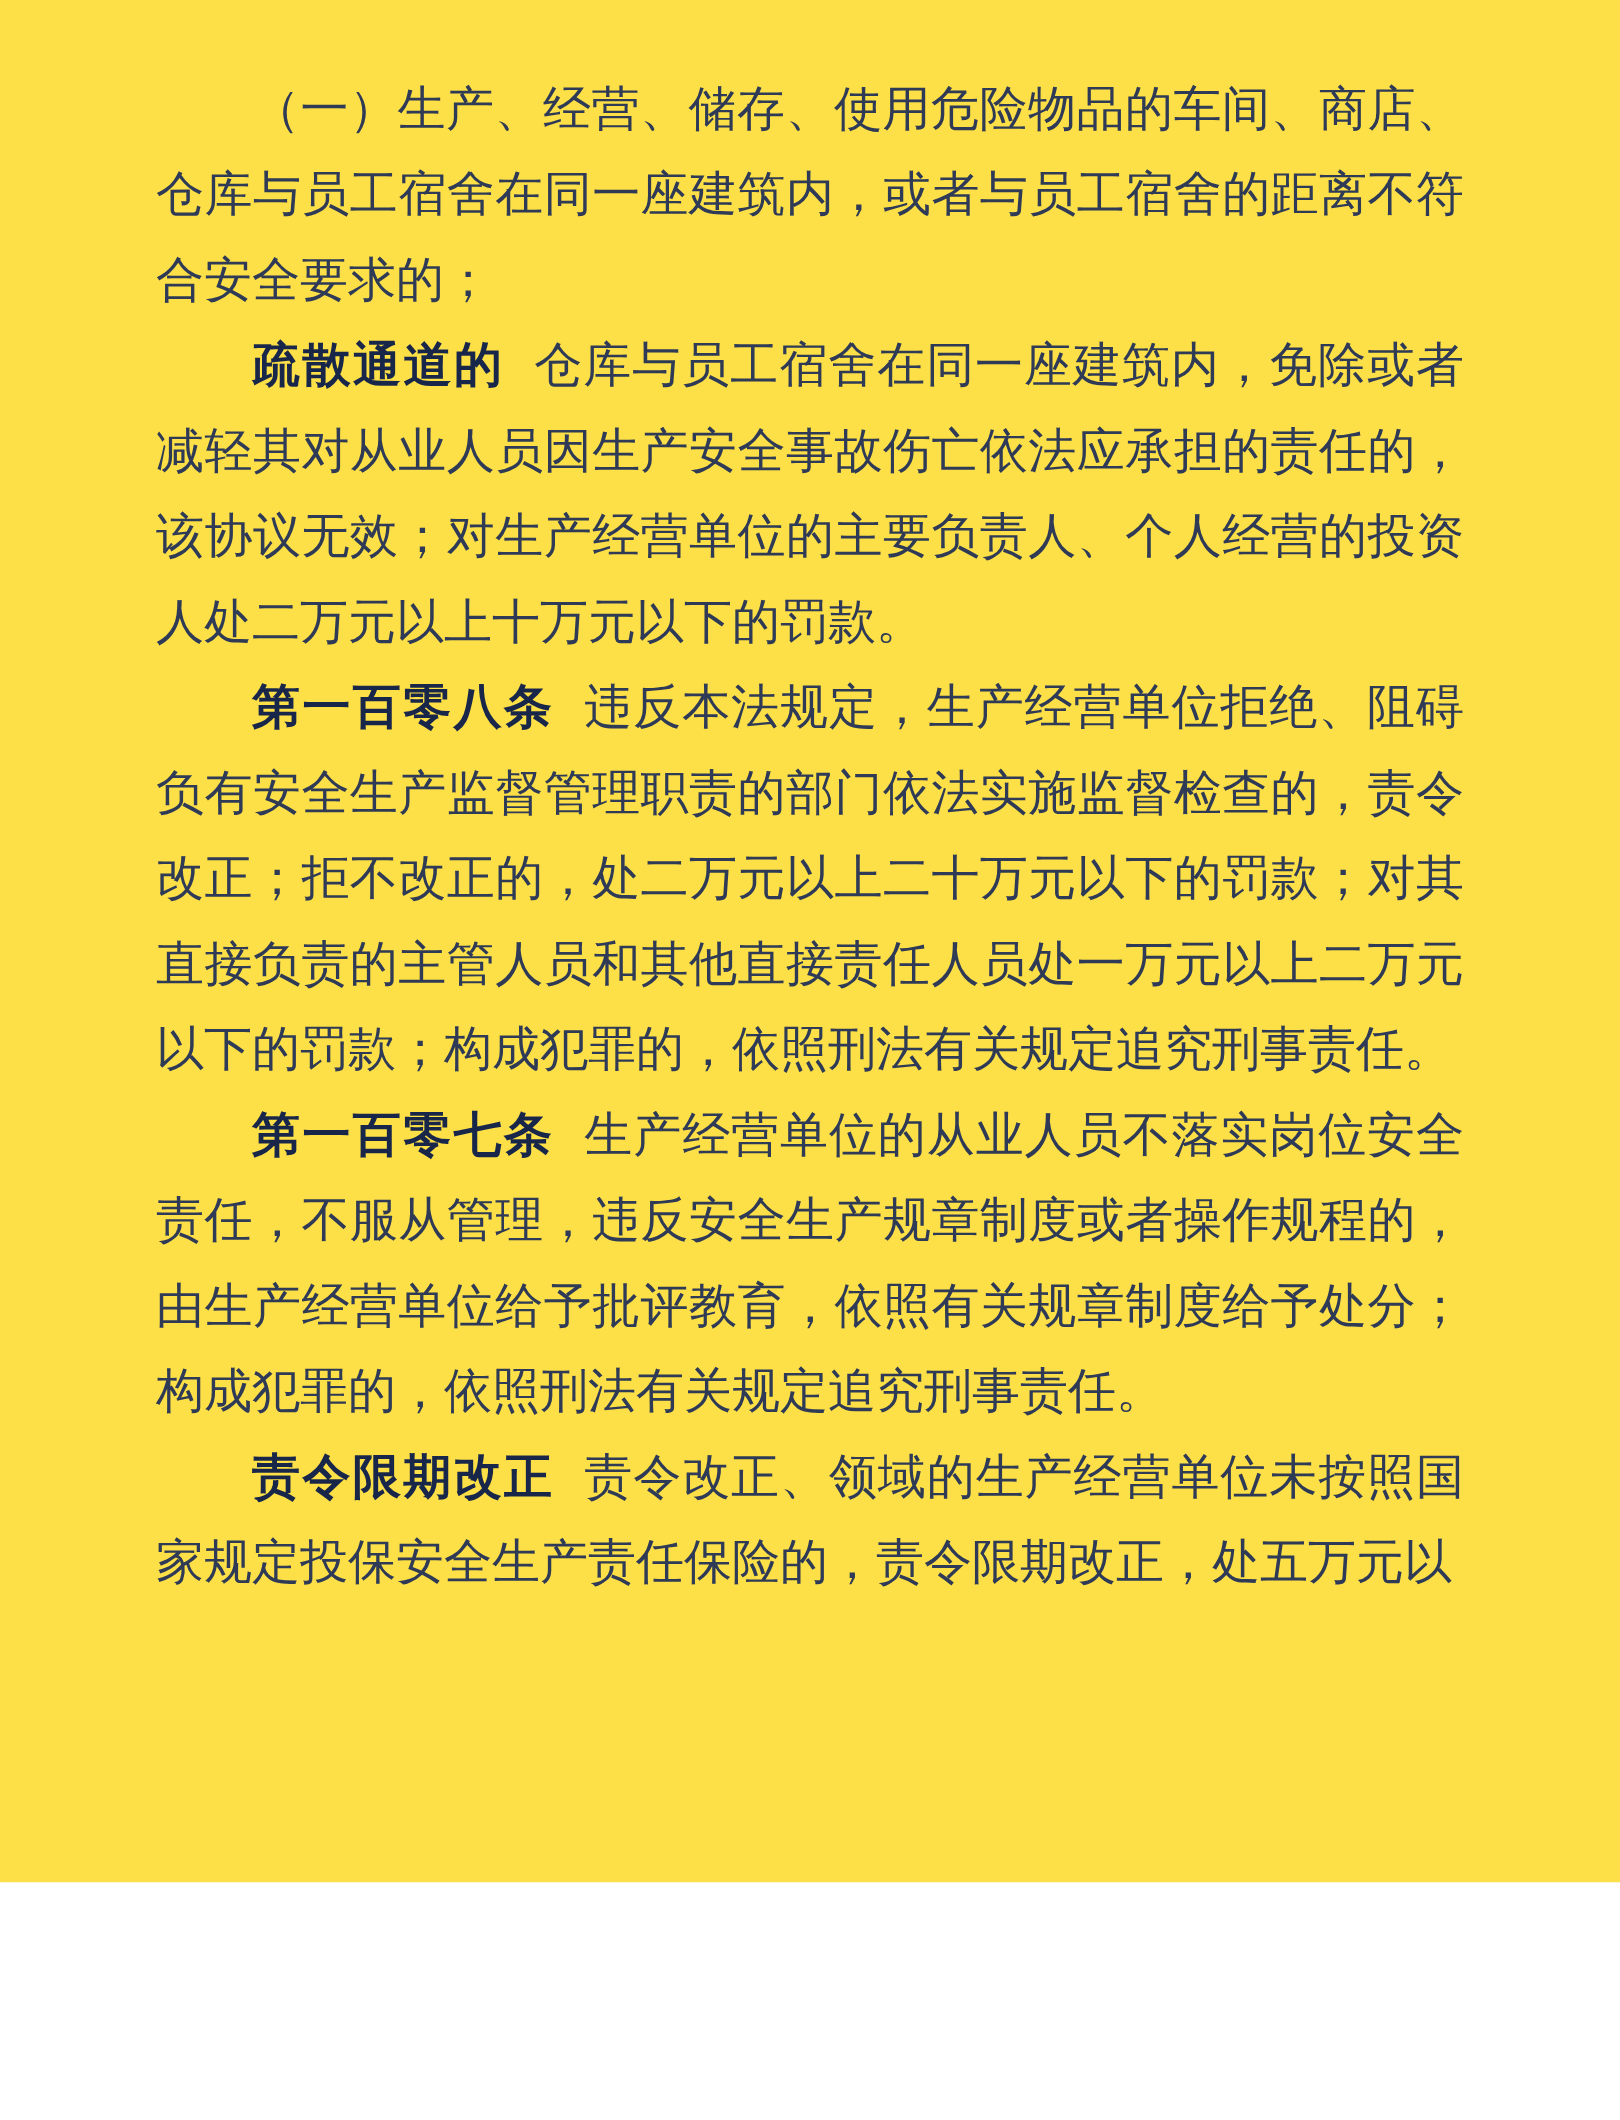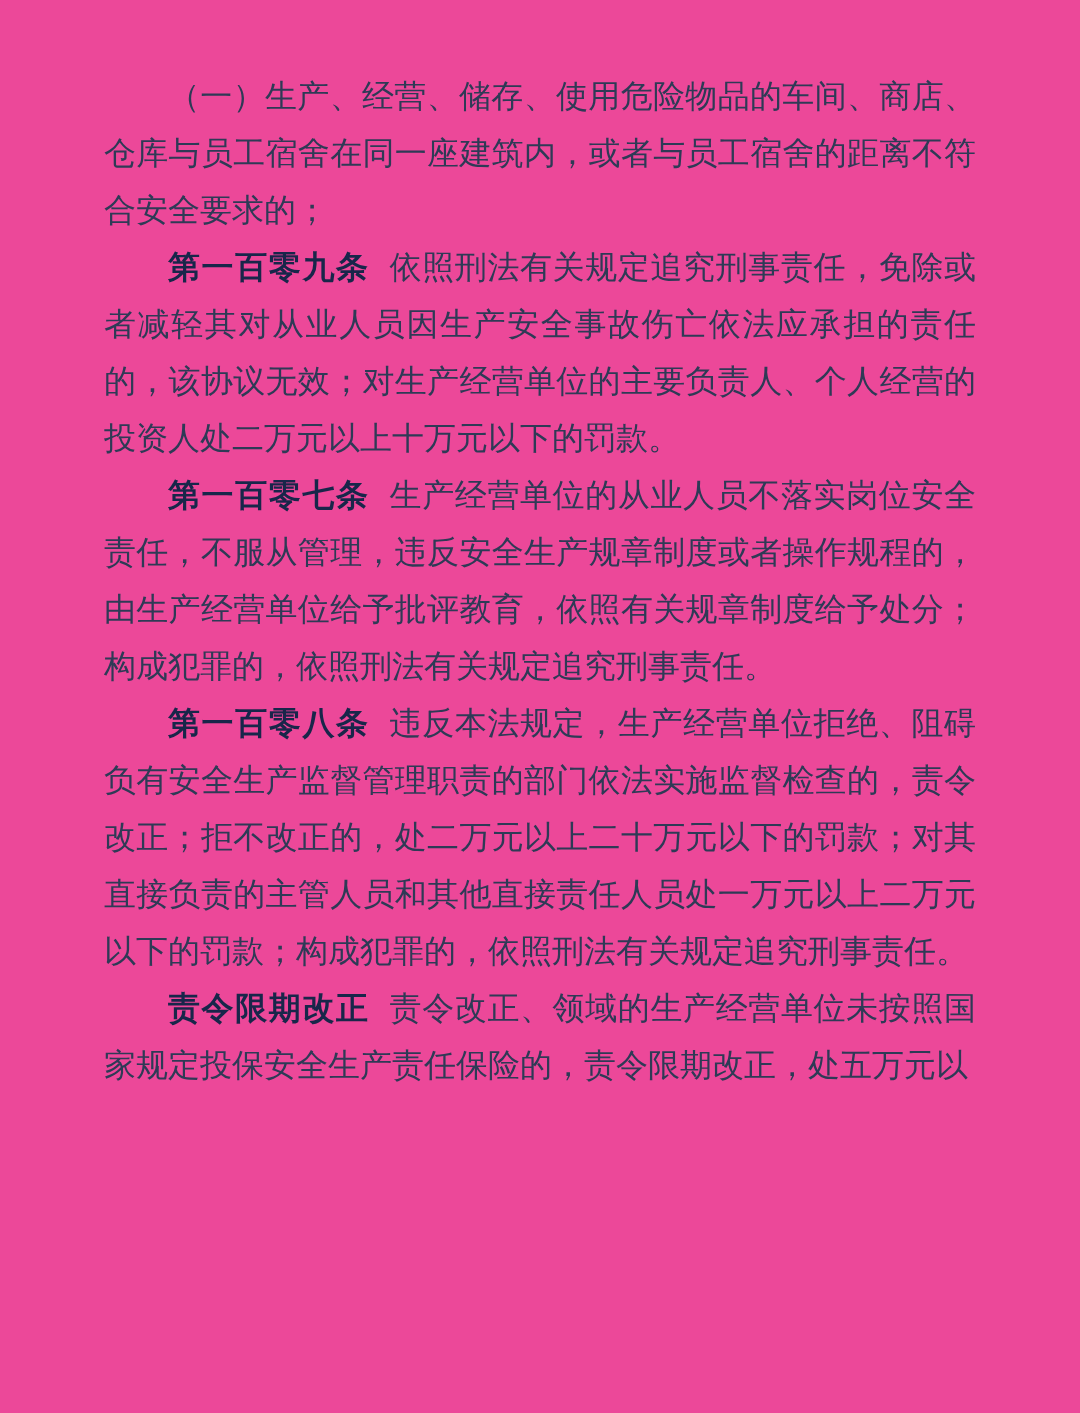--- a/index.html
+++ b/index.html
@@ -3,25 +3,25 @@
 <meta charset="utf-8">
 <style>
   html, body {
     margin: 0;
     padding: 0;
     background: #ffffff;
   }
   .page {
     position: relative;
     width: 1080px;
-    height: 1413px;
-    background: #ec4899;
+    height: 1255px;
+    background: #fde047;
     overflow: hidden;
     box-sizing: border-box;
-    padding: 68px 104px 0 104px;
+    padding: 44px 104px 0 104px;
     font-family: "Liberation Serif", "DejaVu Serif", serif;
   }
   .doc {
     width: 872px;
     color: #2e3a56;
     font-size: 32px;
     line-height: 57px;
     text-align: justify;
     text-justify: inter-ideograph;
   }
@@ -49,29 +49,29 @@
 
 <div class="page">
   <div class="doc">
 
     <p class="para">
       <span class="article-heading"></span><span class="para-text">（一）生产、经营、储存、使用危险物品的车间、商店、仓库与员工宿舍在同一座建筑内，或者与员工宿舍的距离不符合安全要求的；</span>
     </p>
 
 
     <p class="para">
-      <span class="article-heading">第一百零九条</span><span class="para-text">依照刑法有关规定追究刑事责任，免除或者减轻其对从业人员因生产安全事故伤亡依法应承担的责任的，该协议无效；对生产经营单位的主要负责人、个人经营的投资人处二万元以上十万元以下的罚款。</span>
+      <span class="article-heading">疏散通道的</span><span class="para-text">仓库与员工宿舍在同一座建筑内，免除或者减轻其对从业人员因生产安全事故伤亡依法应承担的责任的，该协议无效；对生产经营单位的主要负责人、个人经营的投资人处二万元以上十万元以下的罚款。</span>
+    </p>
+
+    <p class="para">
+      <span class="article-heading">第一百零八条</span><span class="para-text">违反本法规定，生产经营单位拒绝、阻碍负有安全生产监督管理职责的部门依法实施监督检查的，责令改正；拒不改正的，处二万元以上二十万元以下的罚款；对其直接负责的主管人员和其他直接责任人员处一万元以上二万元以下的罚款；构成犯罪的，依照刑法有关规定追究刑事责任。</span>
     </p>
 
     <p class="para">
       <span class="article-heading">第一百零七条</span><span class="para-text">生产经营单位的从业人员不落实岗位安全责任，不服从管理，违反安全生产规章制度或者操作规程的，由生产经营单位给予批评教育，依照有关规章制度给予处分；构成犯罪的，依照刑法有关规定追究刑事责任。</span>
-    </p>
-
-    <p class="para">
-      <span class="article-heading">第一百零八条</span><span class="para-text">违反本法规定，生产经营单位拒绝、阻碍负有安全生产监督管理职责的部门依法实施监督检查的，责令改正；拒不改正的，处二万元以上二十万元以下的罚款；对其直接负责的主管人员和其他直接责任人员处一万元以上二万元以下的罚款；构成犯罪的，依照刑法有关规定追究刑事责任。</span>
     </p>
 
     <p class="para">
       <span class="article-heading">责令限期改正</span><span class="para-text">责令改正、领域的生产经营单位未按照国家规定投保安全生产责任保险的，责令限期改正，处五万元以</span>
     </p>
 
   </div>
 </div>
 
 </body></html>

